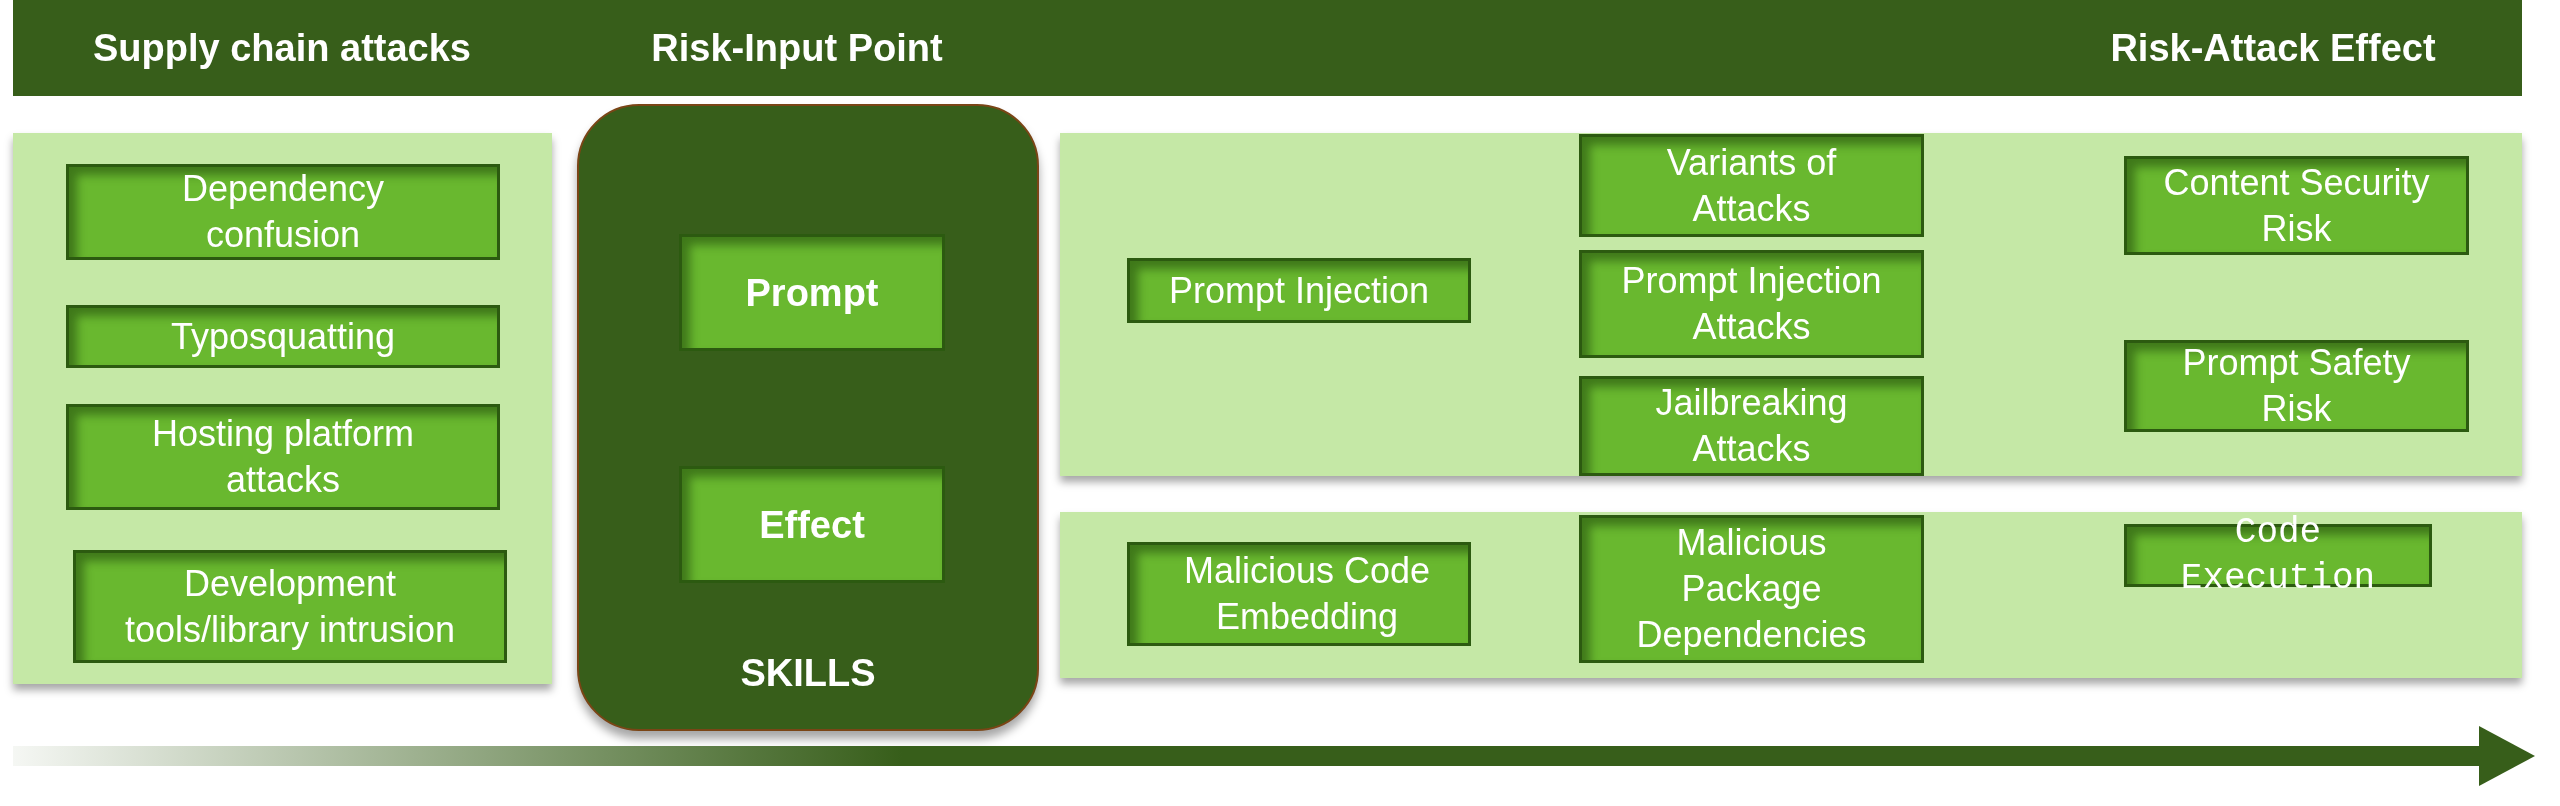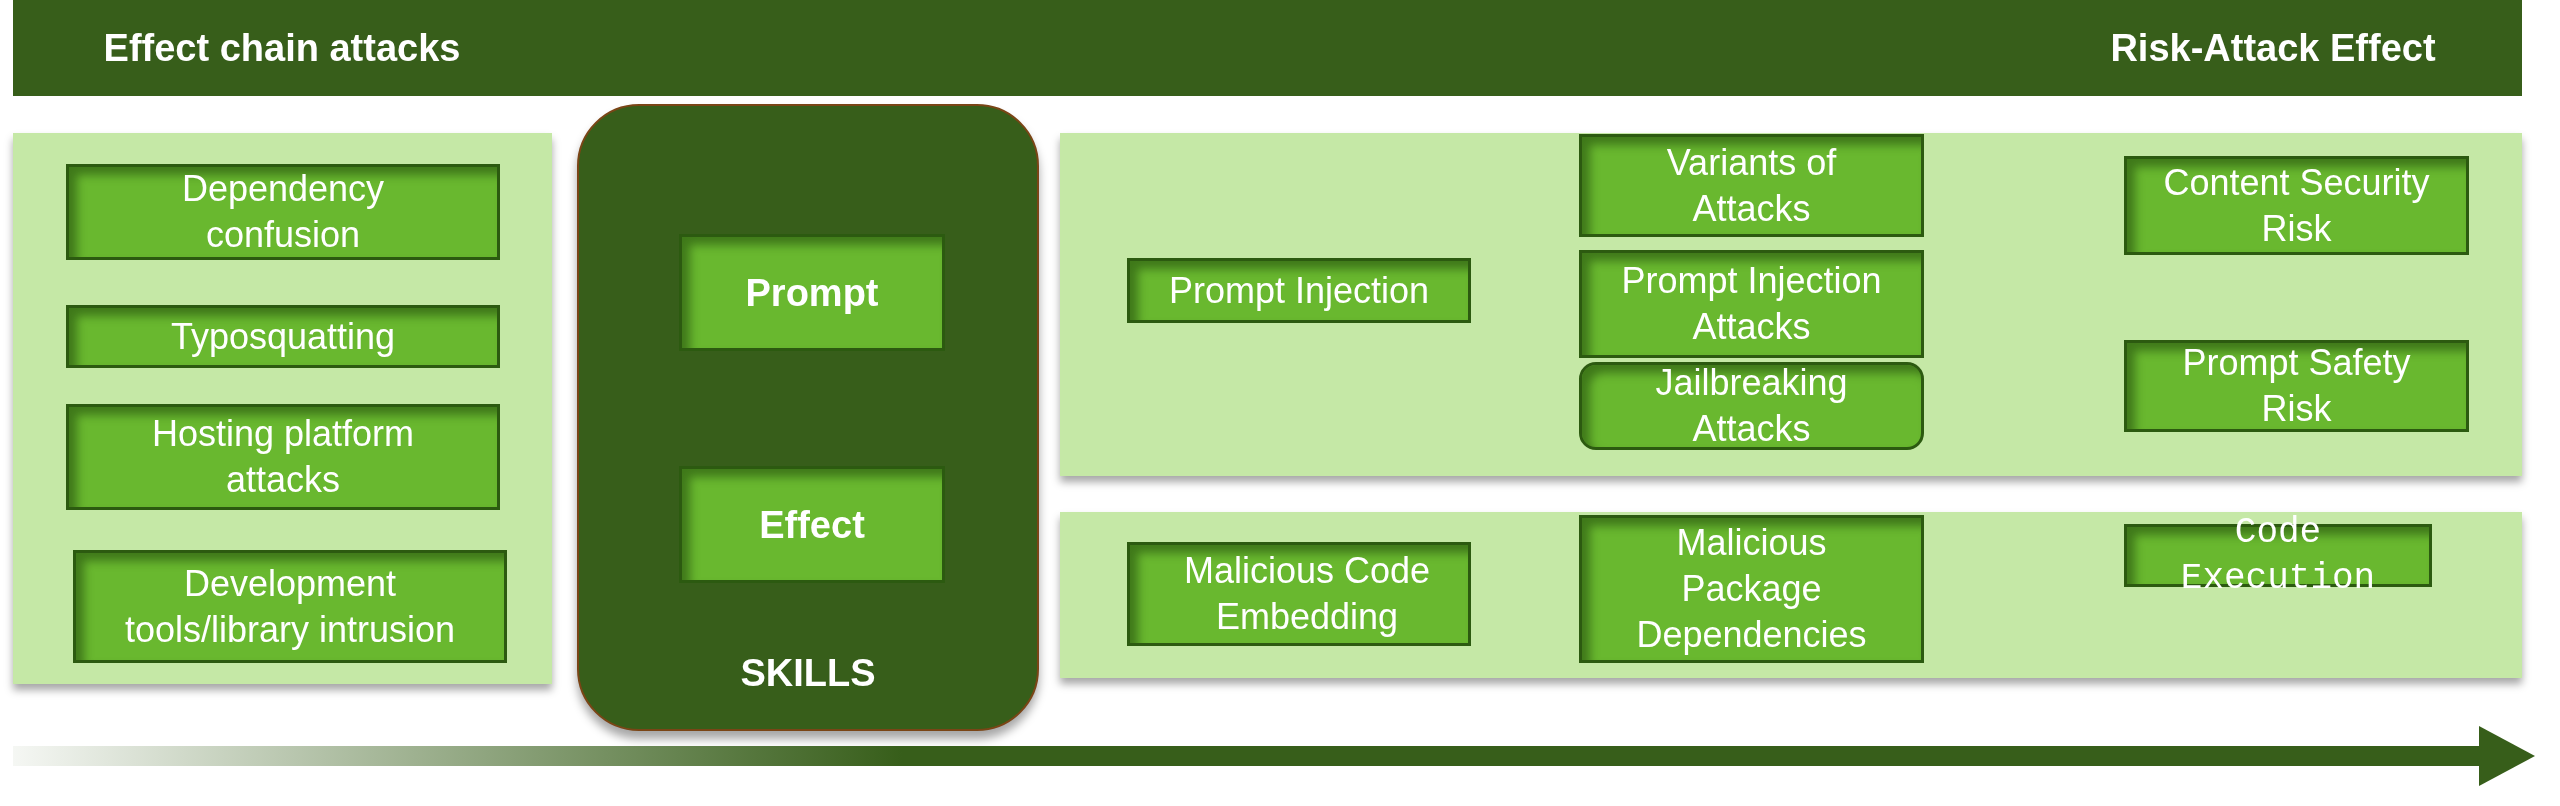--- a/index.html
+++ b/index.html
@@ -18,21 +18,22 @@
          font-size:36px; line-height:46px; white-space:pre-line; }
   .box.bold { font-weight:bold; font-size:38px; }
   .skills-label { position:absolute; left:577px; width:462px; top:652px; text-align:center;
                   color:#fff; font-weight:bold; font-size:38px; }
   .arrow { left:13px; top:720px; }
 </style>
 </head>
 <body>
 
 <div class="abs header">
-  <div class="htitle" style="left:269px">Effect chain attacks</div>
+  <div class="htitle" style="left:269px">Supply chain attacks</div>
+  <div class="htitle" style="left:784px">Risk-Input Point</div>
   <div class="htitle" style="left:2260px">Risk-Attack Effect</div>
 </div>
 
 <div class="abs panel" style="left:13px;top:133px;width:539px;height:551px;"></div>
 <div class="box" style="left:66px;top:164px;width:434px;height:96px;">Dependency
 confusion</div>
 <div class="box" style="left:66px;top:305px;width:434px;height:63px;">Typosquatting</div>
 <div class="box" style="left:66px;top:404px;width:434px;height:106px;">Hosting platform
 attacks</div>
 <div class="box" style="left:73px;top:550px;width:434px;height:113px;">Development
@@ -42,21 +43,21 @@
 <div class="box bold" style="left:679px;top:234px;width:266px;height:117px;">Prompt</div>
 <div class="box bold" style="left:679px;top:466px;width:266px;height:117px;">Effect</div>
 <div class="skills-label">SKILLS</div>
 
 <div class="abs panel" style="left:1060px;top:133px;width:1462px;height:343px;"></div>
 <div class="box" style="left:1127px;top:258px;width:344px;height:65px;">Prompt Injection</div>
 <div class="box" style="left:1579px;top:134px;width:345px;height:103px;">Variants of
 Attacks</div>
 <div class="box" style="left:1579px;top:250px;width:345px;height:108px;">Prompt Injection
 Attacks</div>
-<div class="box" style="left:1579px;top:362px;width:345px;height:88px;border-radius:17px;">Jailbreaking
+<div class="box" style="left:1579px;top:376px;width:345px;height:100px;">Jailbreaking
 Attacks</div>
 <div class="box" style="left:2124px;top:156px;width:345px;height:99px;">Content Security
 Risk</div>
 <div class="box" style="left:2124px;top:340px;width:345px;height:92px;">Prompt Safety
 Risk</div>
 
 <div class="abs panel" style="left:1060px;top:512px;width:1462px;height:166px;"></div>
 <div class="box" style="left:1127px;top:542px;width:344px;height:104px;padding-left:16px;">Malicious Code
 Embedding</div>
 <div class="box" style="left:1579px;top:515px;width:345px;height:148px;">Malicious

